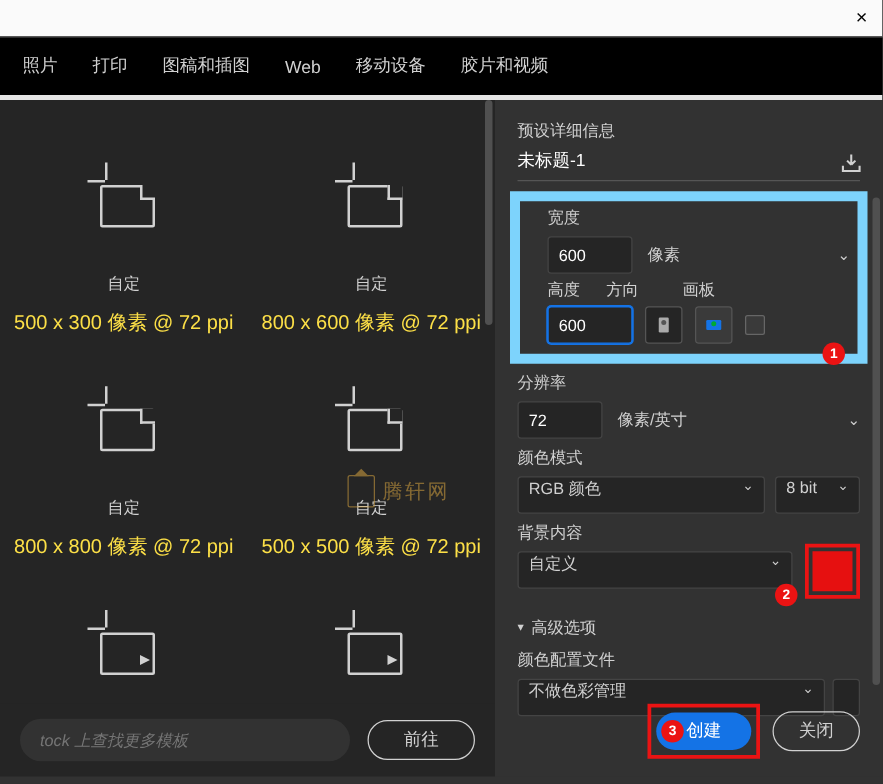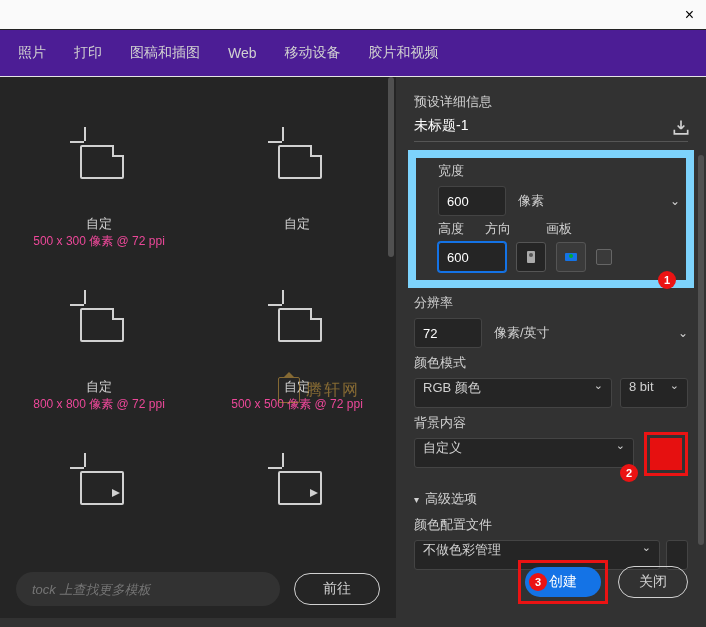--- a/index.html
+++ b/index.html
@@ -20,22 +20,22 @@
       align-items: center;
       padding: 0 12px;
       border-bottom: 1px solid #222;
     }
     .title-bar .close-x { font-size: 16px; color: #000; }
     .tabs {
       display: flex;
       align-items: center;
       padding: 14px 4px;
       gap: 0;
-      background: #4c1d95;
-      border-bottom: 1px solid #e5e5e5;
+      background: #000000;
+      border-bottom: 4px solid #e5e5e5;
     }
     .tabs .tab {
       padding: 0 14px;
       font-size: 14px;
       color: #d1d1d1;
       cursor: pointer;
     }
     .main {
       display: flex;
       height: 541px;
@@ -123,23 +123,23 @@
       border-left: 8px solid #d1d1d1;
       border-top: 4px solid transparent;
       border-bottom: 4px solid transparent;
     }
     .card-title {
       font-size: 13px;
       color: #d1d1d1;
       margin-top: 6px;
     }
     .card-sub {
-      font-size: 12px;
-      color: #ec4899;
-      margin-top: 0;
+      font-size: 16px;
+      color: #fde047;
+      margin-top: 12px;
     }
     .left-scrollbar {
       position: absolute;
       right: 2px;
       top: 0;
       width: 6px;
       height: 180px;
       background: #505050;
       border-radius: 3px;
     }
@@ -422,20 +422,21 @@
         </div>
         <div class="card">
           <div class="card-thumb">
               <div class="doc-icon">
                 <div class="tick1"></div>
                 <div class="tick2"></div>
                 <div class="page"></div>
               </div>
             </div>
           <div class="card-title">自定</div>
+          <div class="card-sub">800 x 600 像素 @ 72 ppi</div>
         </div>
         <div class="card">
           <div class="card-thumb">
               <div class="doc-icon">
                 <div class="tick1"></div>
                 <div class="tick2"></div>
                 <div class="page"></div>
               </div>
             </div>
           <div class="card-title">自定</div>

